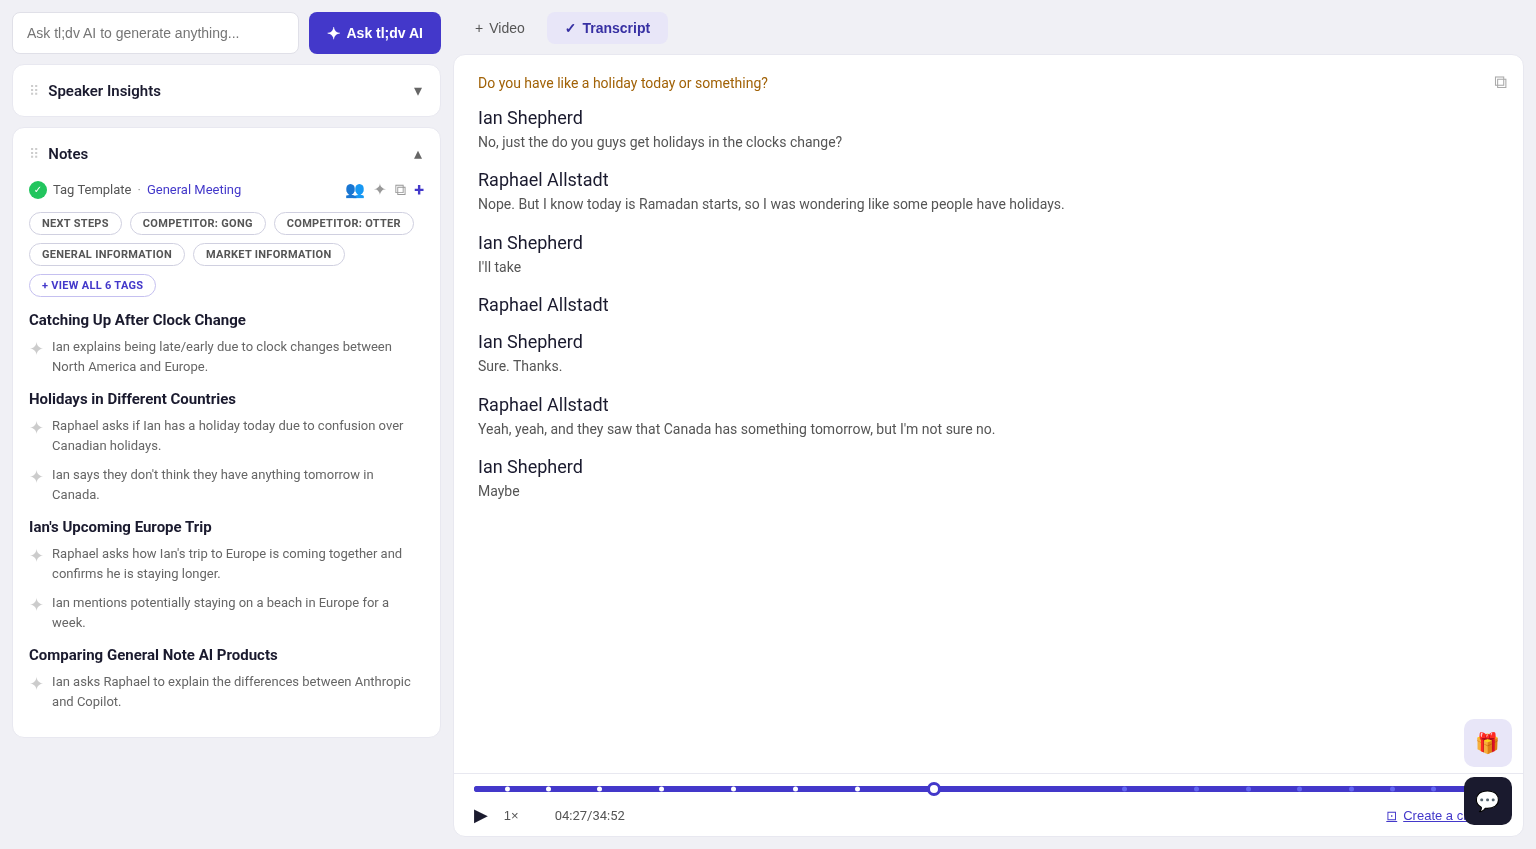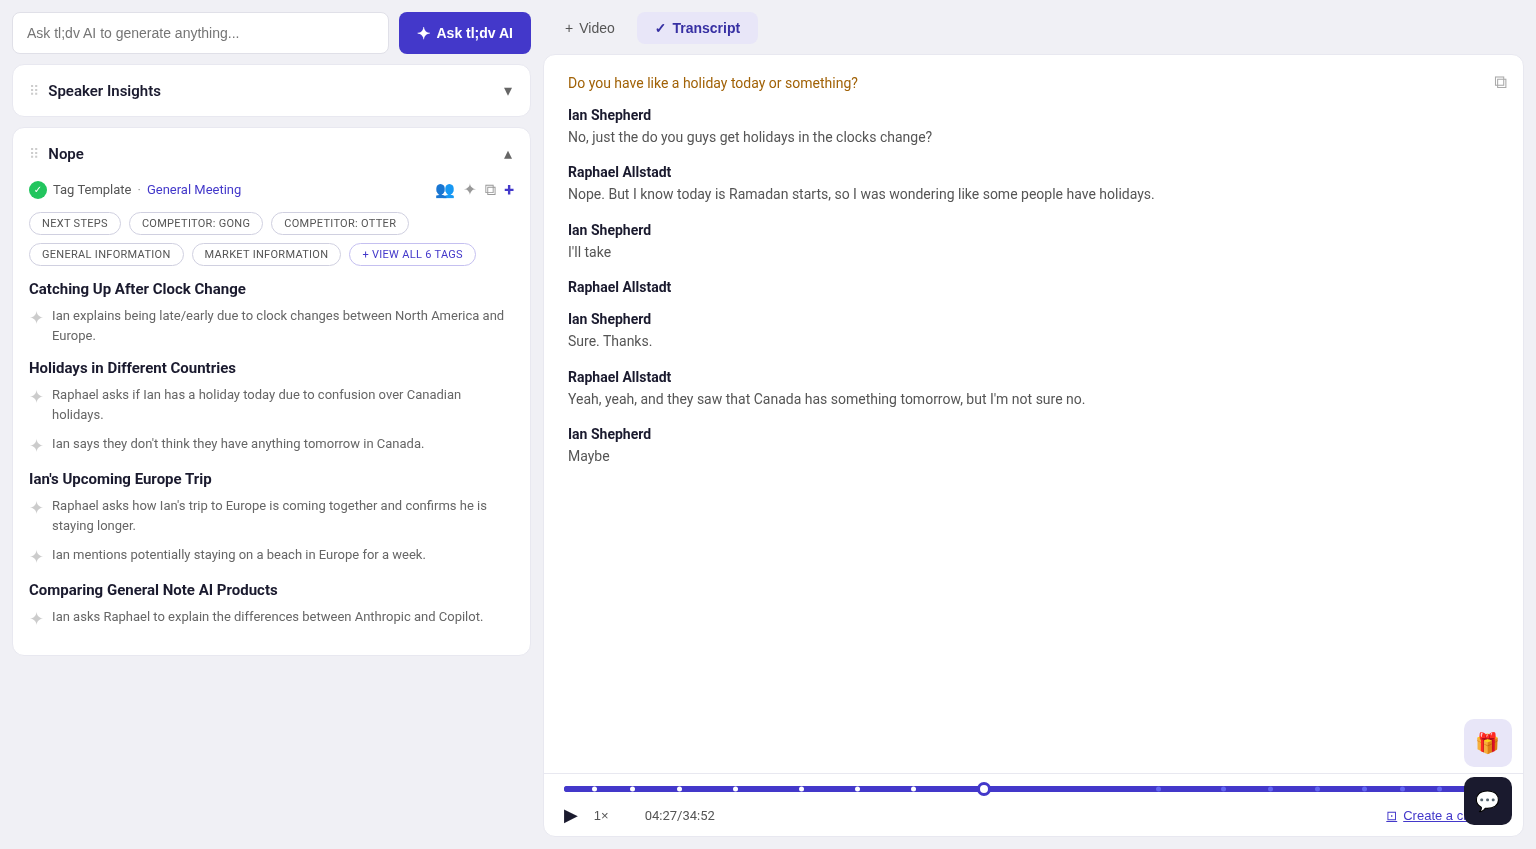--- a/index.html
+++ b/index.html
@@ -7,21 +7,21 @@
       font-family: -apple-system, BlinkMacSystemFont, 'Segoe UI', Roboto, sans-serif;
       background: #f0f0f5;
       display: flex;
       height: 849px;
       width: 1536px;
       overflow: hidden;
     }
 
     
     .left-panel {
-      width: 543px;
+      width: 453px;
       background: #f0f0f5;
       display: flex;
       flex-direction: column;
       padding: 12px 12px 12px 12px;
       gap: 10px;
       flex-shrink: 0;
     }
 
     
     .search-row {
@@ -161,21 +161,21 @@
       margin-bottom: 8px;
     }
     .tag-chip {
       border: 1px solid #d0d0e0;
       border-radius: 20px;
       padding: 4px 12px;
       font-size: 11px;
       color: #555;
       background: white;
       cursor: pointer;
-      font-weight: 400;
+      font-weight: 700;
       letter-spacing: 0.3px;
     }
     .tag-chip.view-all {
       color: #4338ca;
       border-color: #c5c0f0;
     }
 
     
     .note-section-title {
       font-size: 15px;
@@ -271,22 +271,22 @@
 
     .transcript-line {
       margin-bottom: 16px;
     }
     .transcript-question {
       font-size: 14px;
       color: #a16207;
       margin-bottom: 14px;
     }
     .speaker-name {
-      font-size: 14px;
-      font-weight: 700;
+      font-size: 18px;
+      font-weight: 400;
       color: #1a1a2e;
       margin-bottom: 3px;
     }
     .speaker-text {
       font-size: 14px;
       color: #555;
       line-height: 1.6;
     }
 
     
@@ -413,21 +413,21 @@
       <button class="chevron-btn">
         <span>▾</span>
       </button>
     </div>
   </div>
 
   <div class="section-card">
     <div class="section-header">
       <div class="section-header-left">
         <span class="drag-dots">⠿</span>
-        <span class="section-title">Nope</span>
+        <span class="section-title">Notes</span>
       </div>
       <button class="chevron-btn">
         <span>▴</span>
       </button>
     </div>
 
     <div class="notes-body">
 
       <div class="tag-template-row">
         <div class="tag-template-badge">

